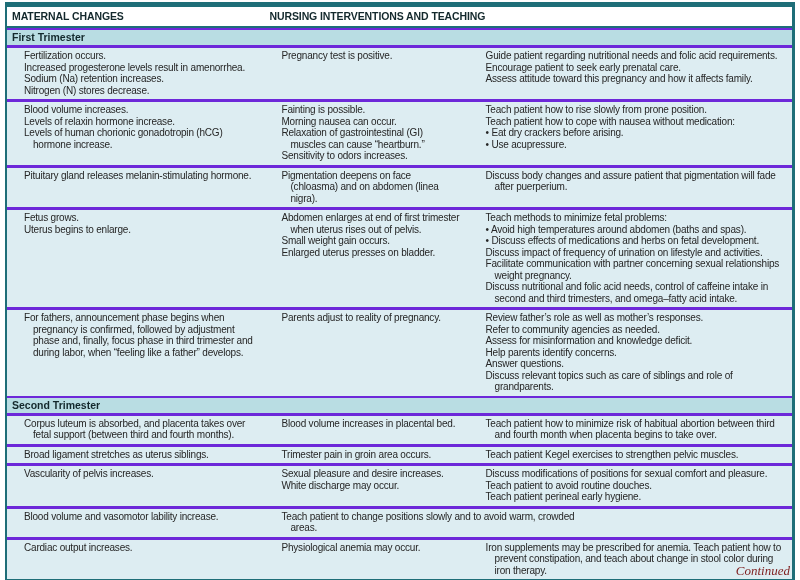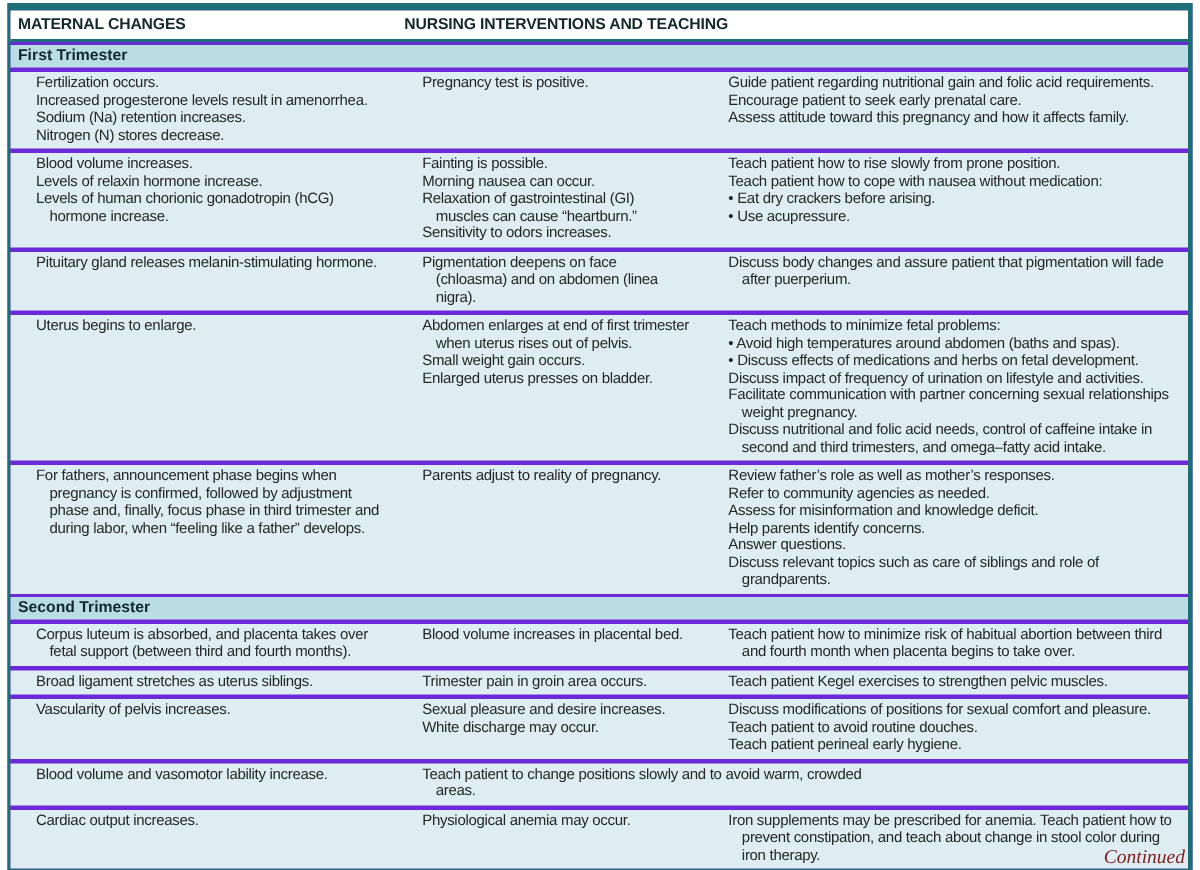--- a/index.html
+++ b/index.html
@@ -83,21 +83,21 @@
           <div class="cell c1">
             <div class="para">Fertilization occurs.</div>
             <div class="para">Increased progesterone levels result in amenorrhea.</div>
             <div class="para">Sodium (Na) retention increases.</div>
             <div class="para">Nitrogen (N) stores decrease.</div>
           </div>
           <div class="cell c2">
             <div class="para">Pregnancy test is positive.</div>
           </div>
           <div class="cell c3">
-            <div class="para">Guide patient regarding nutritional gain and folic acid requirements.</div>
+            <div class="para">Guide patient regarding nutritional needs and folic acid requirements.</div>
             <div class="para">Encourage patient to seek early prenatal care.</div>
             <div class="para">Assess attitude toward this pregnancy and how it affects family.</div>
           </div>
         </div>
         <div class="row">
           <div class="cell c1">
             <div class="para">Blood volume increases.</div>
             <div class="para">Levels of relaxin hormone increase.</div>
             <div class="para">Levels of human chorionic gonadotropin (hCG) hormone increase.</div>
           </div>
@@ -120,20 +120,21 @@
           </div>
           <div class="cell c2">
             <div class="para">Pigmentation deepens on face (chloasma) and on abdomen (linea nigra).</div>
           </div>
           <div class="cell c3">
             <div class="para">Discuss body changes and assure patient that pigmentation will fade after puerperium.</div>
           </div>
         </div>
         <div class="row">
           <div class="cell c1">
+            <div class="para">Fetus grows.</div>
             <div class="para">Uterus begins to enlarge.</div>
           </div>
           <div class="cell c2">
             <div class="para">Abdomen enlarges at end of first trimester when uterus rises out of pelvis.</div>
             <div class="para">Small weight gain occurs.</div>
             <div class="para">Enlarged uterus presses on bladder.</div>
           </div>
           <div class="cell c3">
             <div class="para">Teach methods to minimize fetal problems:</div>
             <div class="para">• Avoid high temperatures around abdomen (baths and spas).</div>

